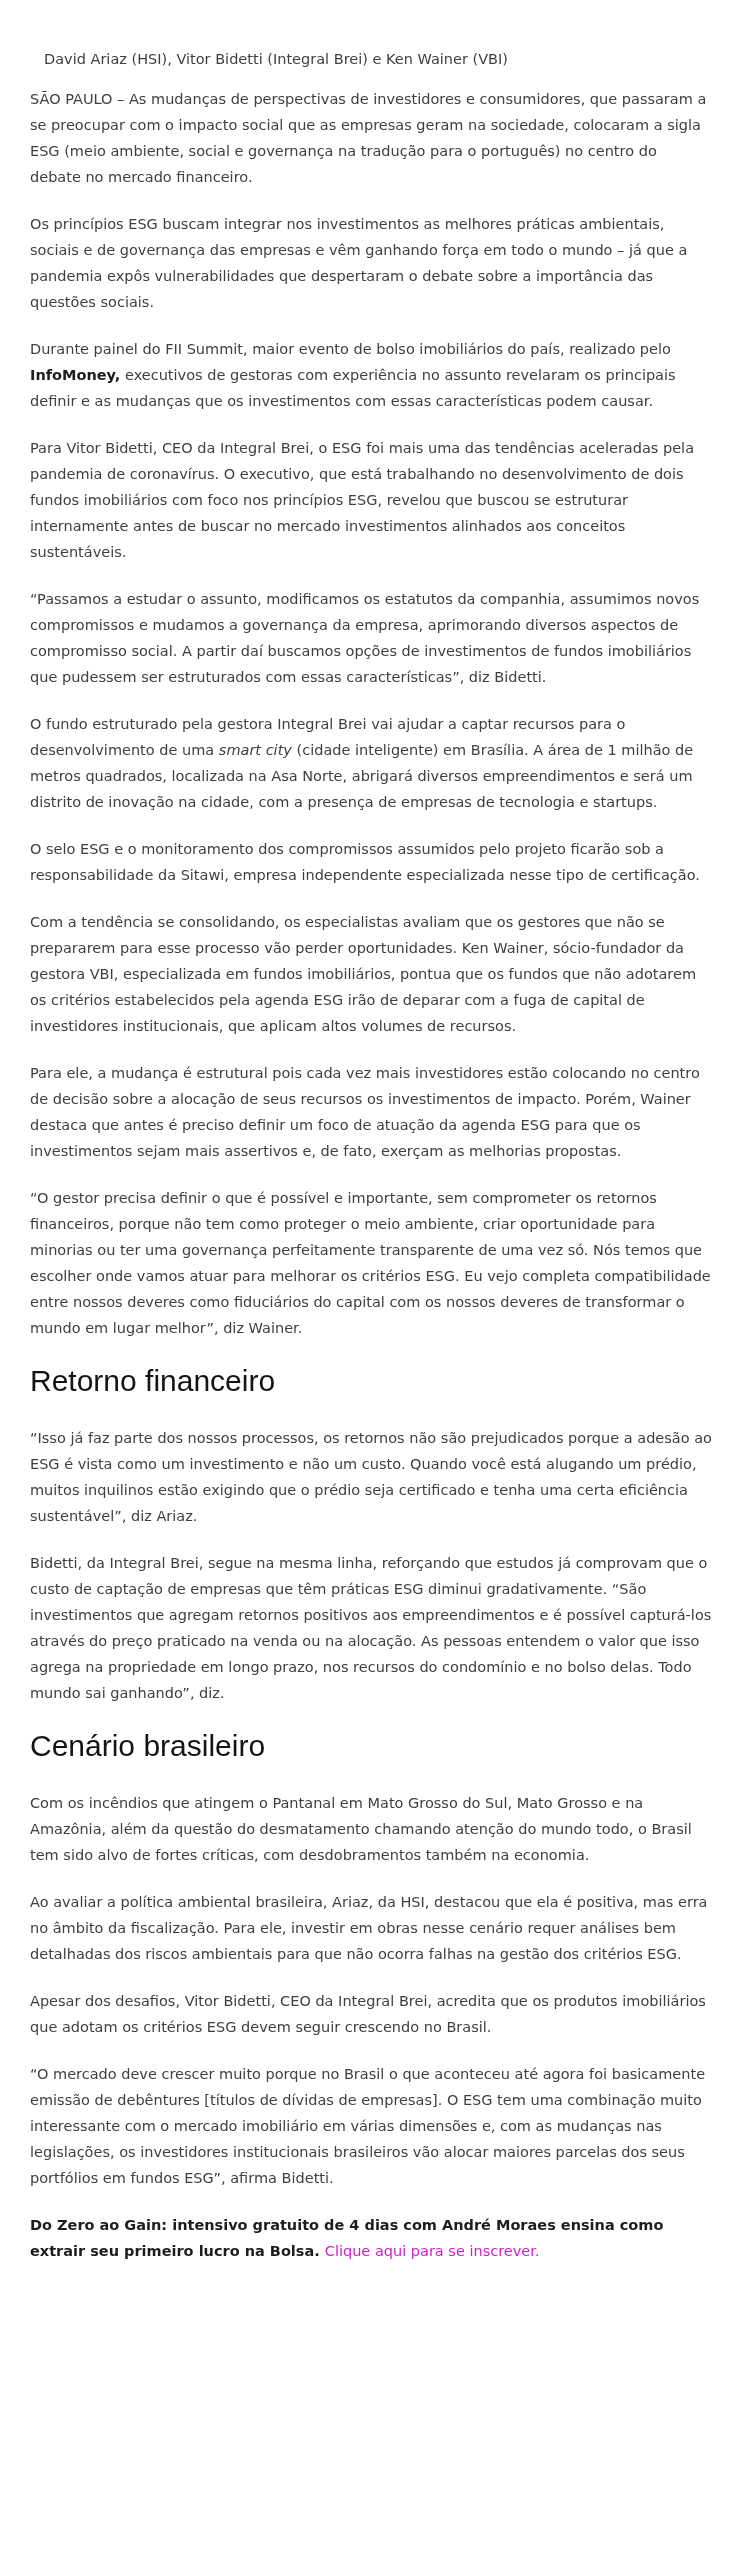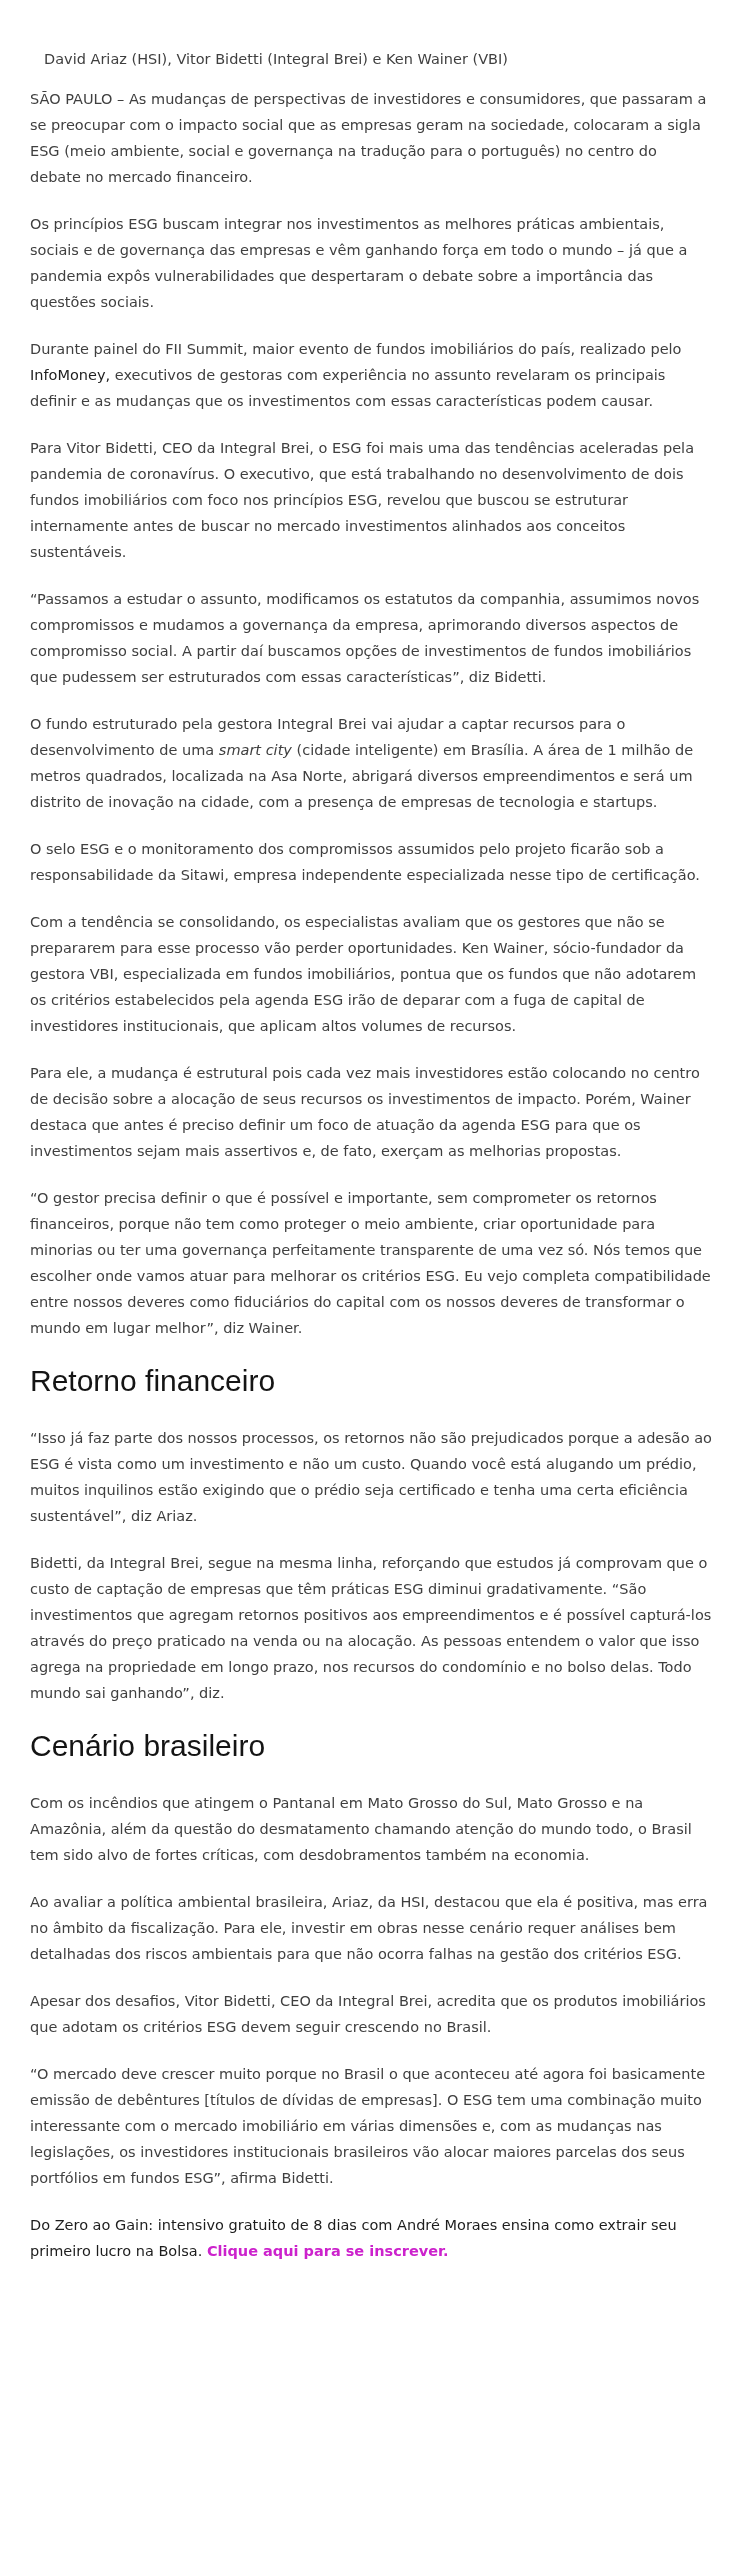--- a/index.html
+++ b/index.html
@@ -24,42 +24,42 @@
   .byline{margin:14px;}
   .para{margin:0 0 21px 0;}
   .section-heading{
     font-family:"Liberation Sans",sans-serif;
     font-size:30px;
     line-height:37px;
     font-weight:400;
     color:var(--heading);
     margin:3.9px 0 26px 0;
   }
-  .brand,.promo-strong{font-weight:normal;color:var(--strong);}
+  .brand,.promo-strong{font-weight:bold;color:var(--strong);}
   .italic{font-style:italic;}
   .promo-link{
     color:var(--link);
-    font-weight:bold;
+    font-weight:normal;
     text-decoration:none;
     cursor:pointer;
   }
 </style>
 </head>
 <body>
 
 <article class="article">
 
   <p class="byline">David Ariaz (HSI), Vitor Bidetti (Integral Brei) e Ken Wainer (VBI)</p>
 
   <p class="para">SÃO PAULO – As mudanças de perspectivas de investidores e consumidores, que passaram a se preocupar com o impacto social que as empresas geram na sociedade, colocaram a sigla ESG (meio ambiente, social e governança na tradução para o português) no centro do debate no mercado financeiro.</p>
 
   <p class="para">Os princípios ESG buscam integrar nos investimentos as melhores práticas ambientais, sociais e de governança das empresas e vêm ganhando força em todo o mundo – já que a pandemia expôs vulnerabilidades que despertaram o debate sobre a importância das questões sociais.</p>
 
 
-  <p class="para"><span>Durante painel do FII Summit, maior evento de fundos imobiliários do país, realizado pelo </span><strong class="brand">InfoMoney,</strong><span> executivos de gestoras com experiência no assunto revelaram os principais definir e as mudanças que os investimentos com essas características podem causar.</span></p>
+  <p class="para"><span>Durante painel do FII Summit, maior evento de bolso imobiliários do país, realizado pelo </span><strong class="brand">InfoMoney,</strong><span> executivos de gestoras com experiência no assunto revelaram os principais definir e as mudanças que os investimentos com essas características podem causar.</span></p>
 
   <p class="para">Para Vitor Bidetti, CEO da Integral Brei, o ESG foi mais uma das tendências aceleradas pela pandemia de coronavírus. O executivo, que está trabalhando no desenvolvimento de dois fundos imobiliários com foco nos princípios ESG, revelou que buscou se estruturar internamente antes de buscar no mercado investimentos alinhados aos conceitos sustentáveis.</p>
 
   <p class="para">“Passamos a estudar o assunto, modificamos os estatutos da companhia, assumimos novos compromissos e mudamos a governança da empresa, aprimorando diversos aspectos de compromisso social. A partir daí buscamos opções de investimentos de fundos imobiliários que pudessem ser estruturados com essas características”, diz Bidetti.</p>
 
   <p class="para"><span>O fundo estruturado pela gestora Integral Brei vai ajudar a captar recursos para o desenvolvimento de uma </span><span class="italic">smart city</span><span> (cidade inteligente) em Brasília. A área de 1 milhão de metros quadrados, localizada na Asa Norte, abrigará diversos empreendimentos e será um distrito de inovação na cidade, com a presença de empresas de tecnologia e startups.</span></p>
 
   <p class="para">O selo ESG e o monitoramento dos compromissos assumidos pelo projeto ficarão sob a responsabilidade da Sitawi, empresa independente especializada nesse tipo de certificação.</p>
 
   <p class="para">Com a tendência se consolidando, os especialistas avaliam que os gestores que não se prepararem para esse processo vão perder oportunidades. Ken Wainer, sócio-fundador da gestora VBI, especializada em fundos imobiliários, pontua que os fundos que não adotarem os critérios estabelecidos pela agenda ESG irão de deparar com a fuga de capital de investidores institucionais, que aplicam altos volumes de recursos.</p>
@@ -79,16 +79,16 @@
   <h2 class="section-heading">Cenário brasileiro</h2>
 
   <p class="para">Com os incêndios que atingem o Pantanal em Mato Grosso do Sul, Mato Grosso e na Amazônia, além da questão do desmatamento chamando atenção do mundo todo, o Brasil tem sido alvo de fortes críticas, com desdobramentos também na economia.</p>
 
   <p class="para">Ao avaliar a política ambiental brasileira, Ariaz, da HSI, destacou que ela é positiva, mas erra no âmbito da fiscalização. Para ele, investir em obras nesse cenário requer análises bem detalhadas dos riscos ambientais para que não ocorra falhas na gestão dos critérios ESG.</p>
 
   <p class="para">Apesar dos desafios, Vitor Bidetti, CEO da Integral Brei, acredita que os produtos imobiliários que adotam os critérios ESG devem seguir crescendo no Brasil.</p>
 
   <p class="para">“O mercado deve crescer muito porque no Brasil o que aconteceu até agora foi basicamente emissão de debêntures [títulos de dívidas de empresas]. O ESG tem uma combinação muito interessante com o mercado imobiliário em várias dimensões e, com as mudanças nas legislações, os investidores institucionais brasileiros vão alocar maiores parcelas dos seus portfólios em fundos ESG”, afirma Bidetti.</p>
 
-  <p class="para"><strong class="promo-strong">Do Zero ao Gain: intensivo gratuito de 8 dias com André Moraes ensina como extrair seu primeiro lucro na Bolsa. </strong><a href="#" class="promo-link">Clique aqui para se inscrever.</a></p>
+  <p class="para"><strong class="promo-strong">Do Zero ao Gain: intensivo gratuito de 4 dias com André Moraes ensina como extrair seu primeiro lucro na Bolsa. </strong><a href="#" class="promo-link">Clique aqui para se inscrever.</a></p>
 
 </article>
 
 
 </body></html>

